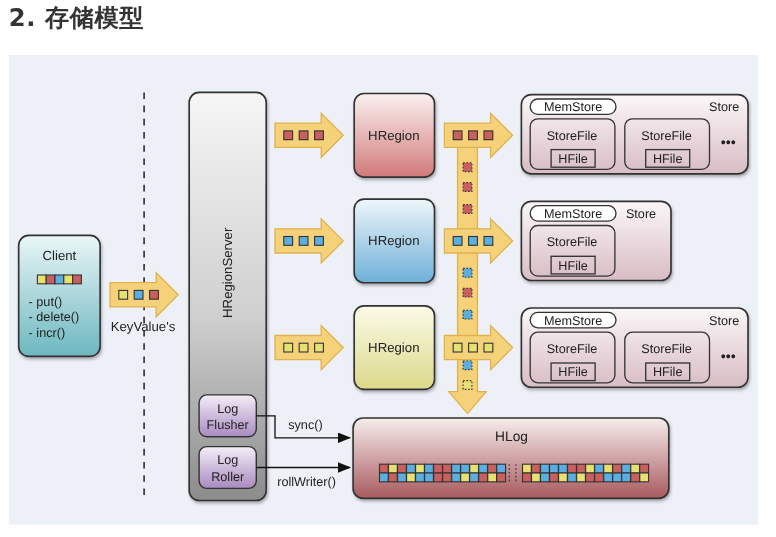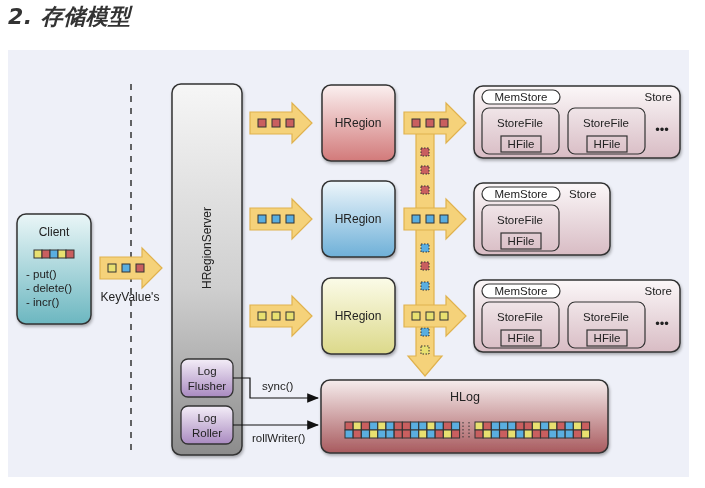--- a/index.html
+++ b/index.html
@@ -1,19 +1,19 @@
 <!DOCTYPE html>
 <html><head>
 <meta charset="utf-8">
 <style>
   html, body { margin: 0; padding: 0; background: #ffffff; }
   body { width: 705px; height: 488px; position: relative; overflow: hidden;
          font-family: "Liberation Sans", "DejaVu Sans", sans-serif; }
   .heading { position: absolute; left: 8px; top: 2px; font-size: 22px; font-weight: bold;
-             color: #333333; font-family: "DejaVu Sans", "Liberation Sans", sans-serif; letter-spacing: 0.5px; font-style: italic; }
+             color: #333333; font-family: "DejaVu Sans", "Liberation Sans", sans-serif; letter-spacing: 0.5px; }
   .panel { position: absolute; left: 8px; top: 50px; width: 681px; height: 427px; background: #eef0f8; }
   svg text { font-family: "Liberation Sans", "DejaVu Sans", sans-serif; }
 </style>
 </head>
 <body>
 
 <div class="heading">2. 存储模型</div>
 
 <div class="panel"></div>
 

